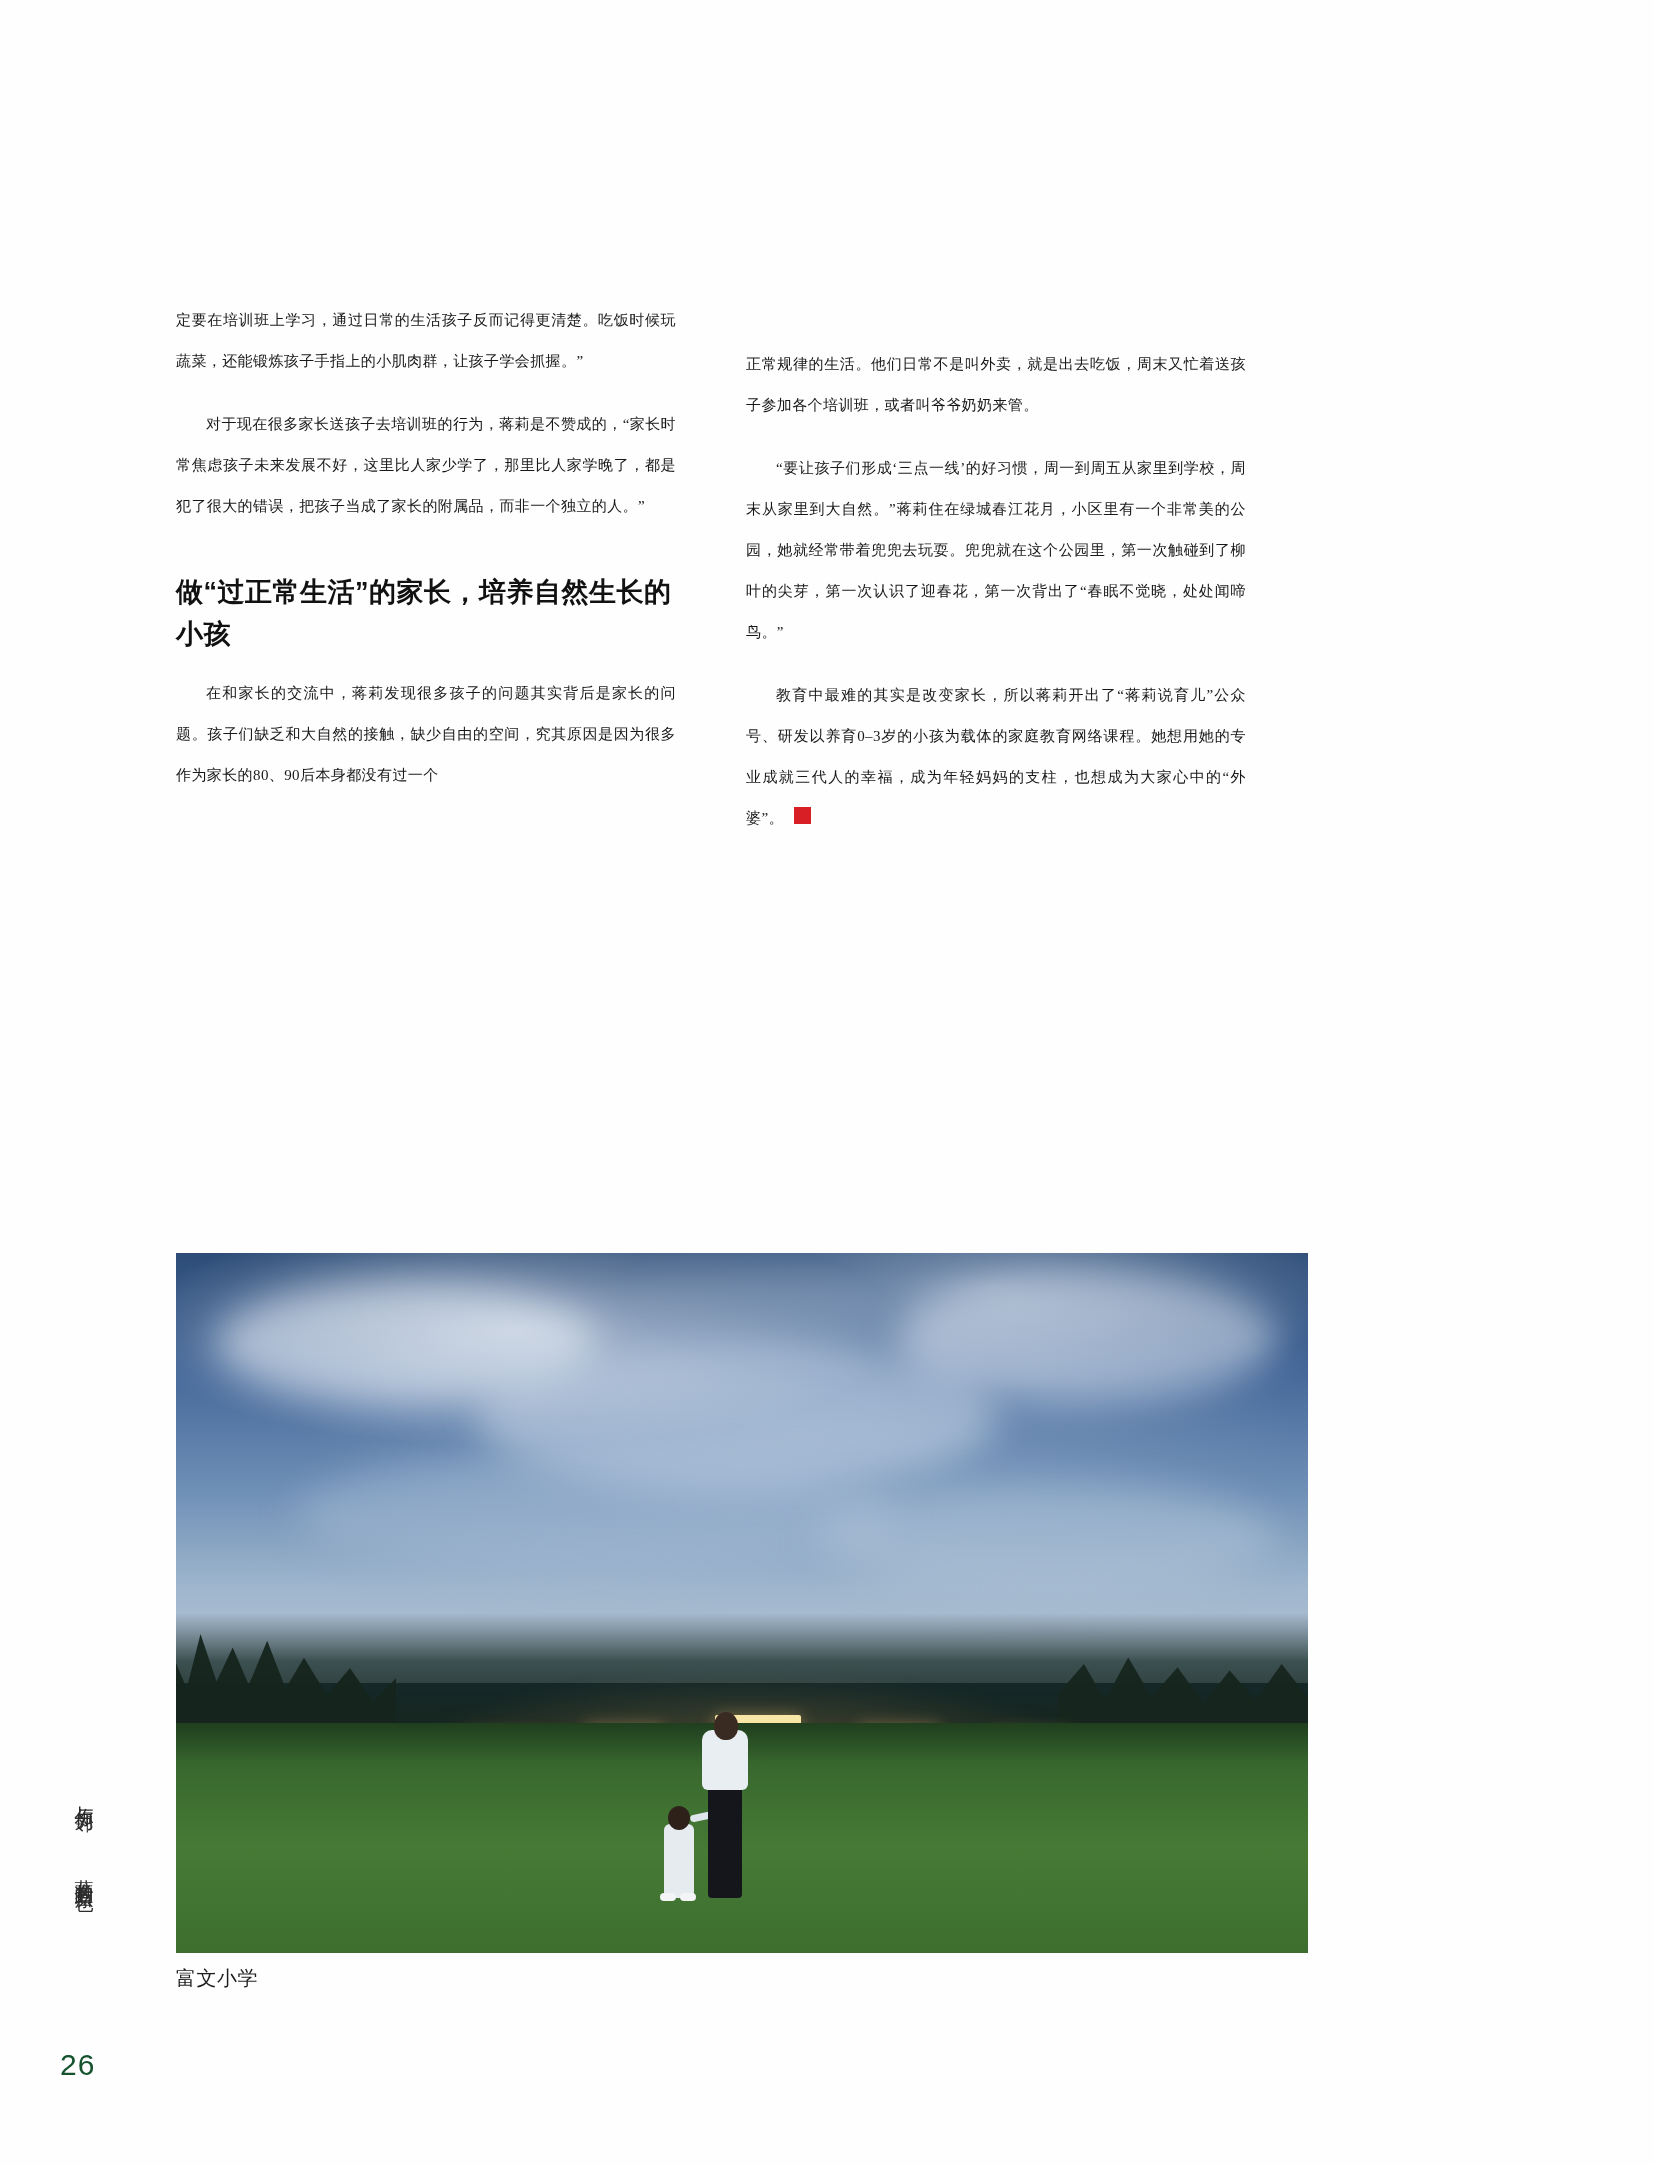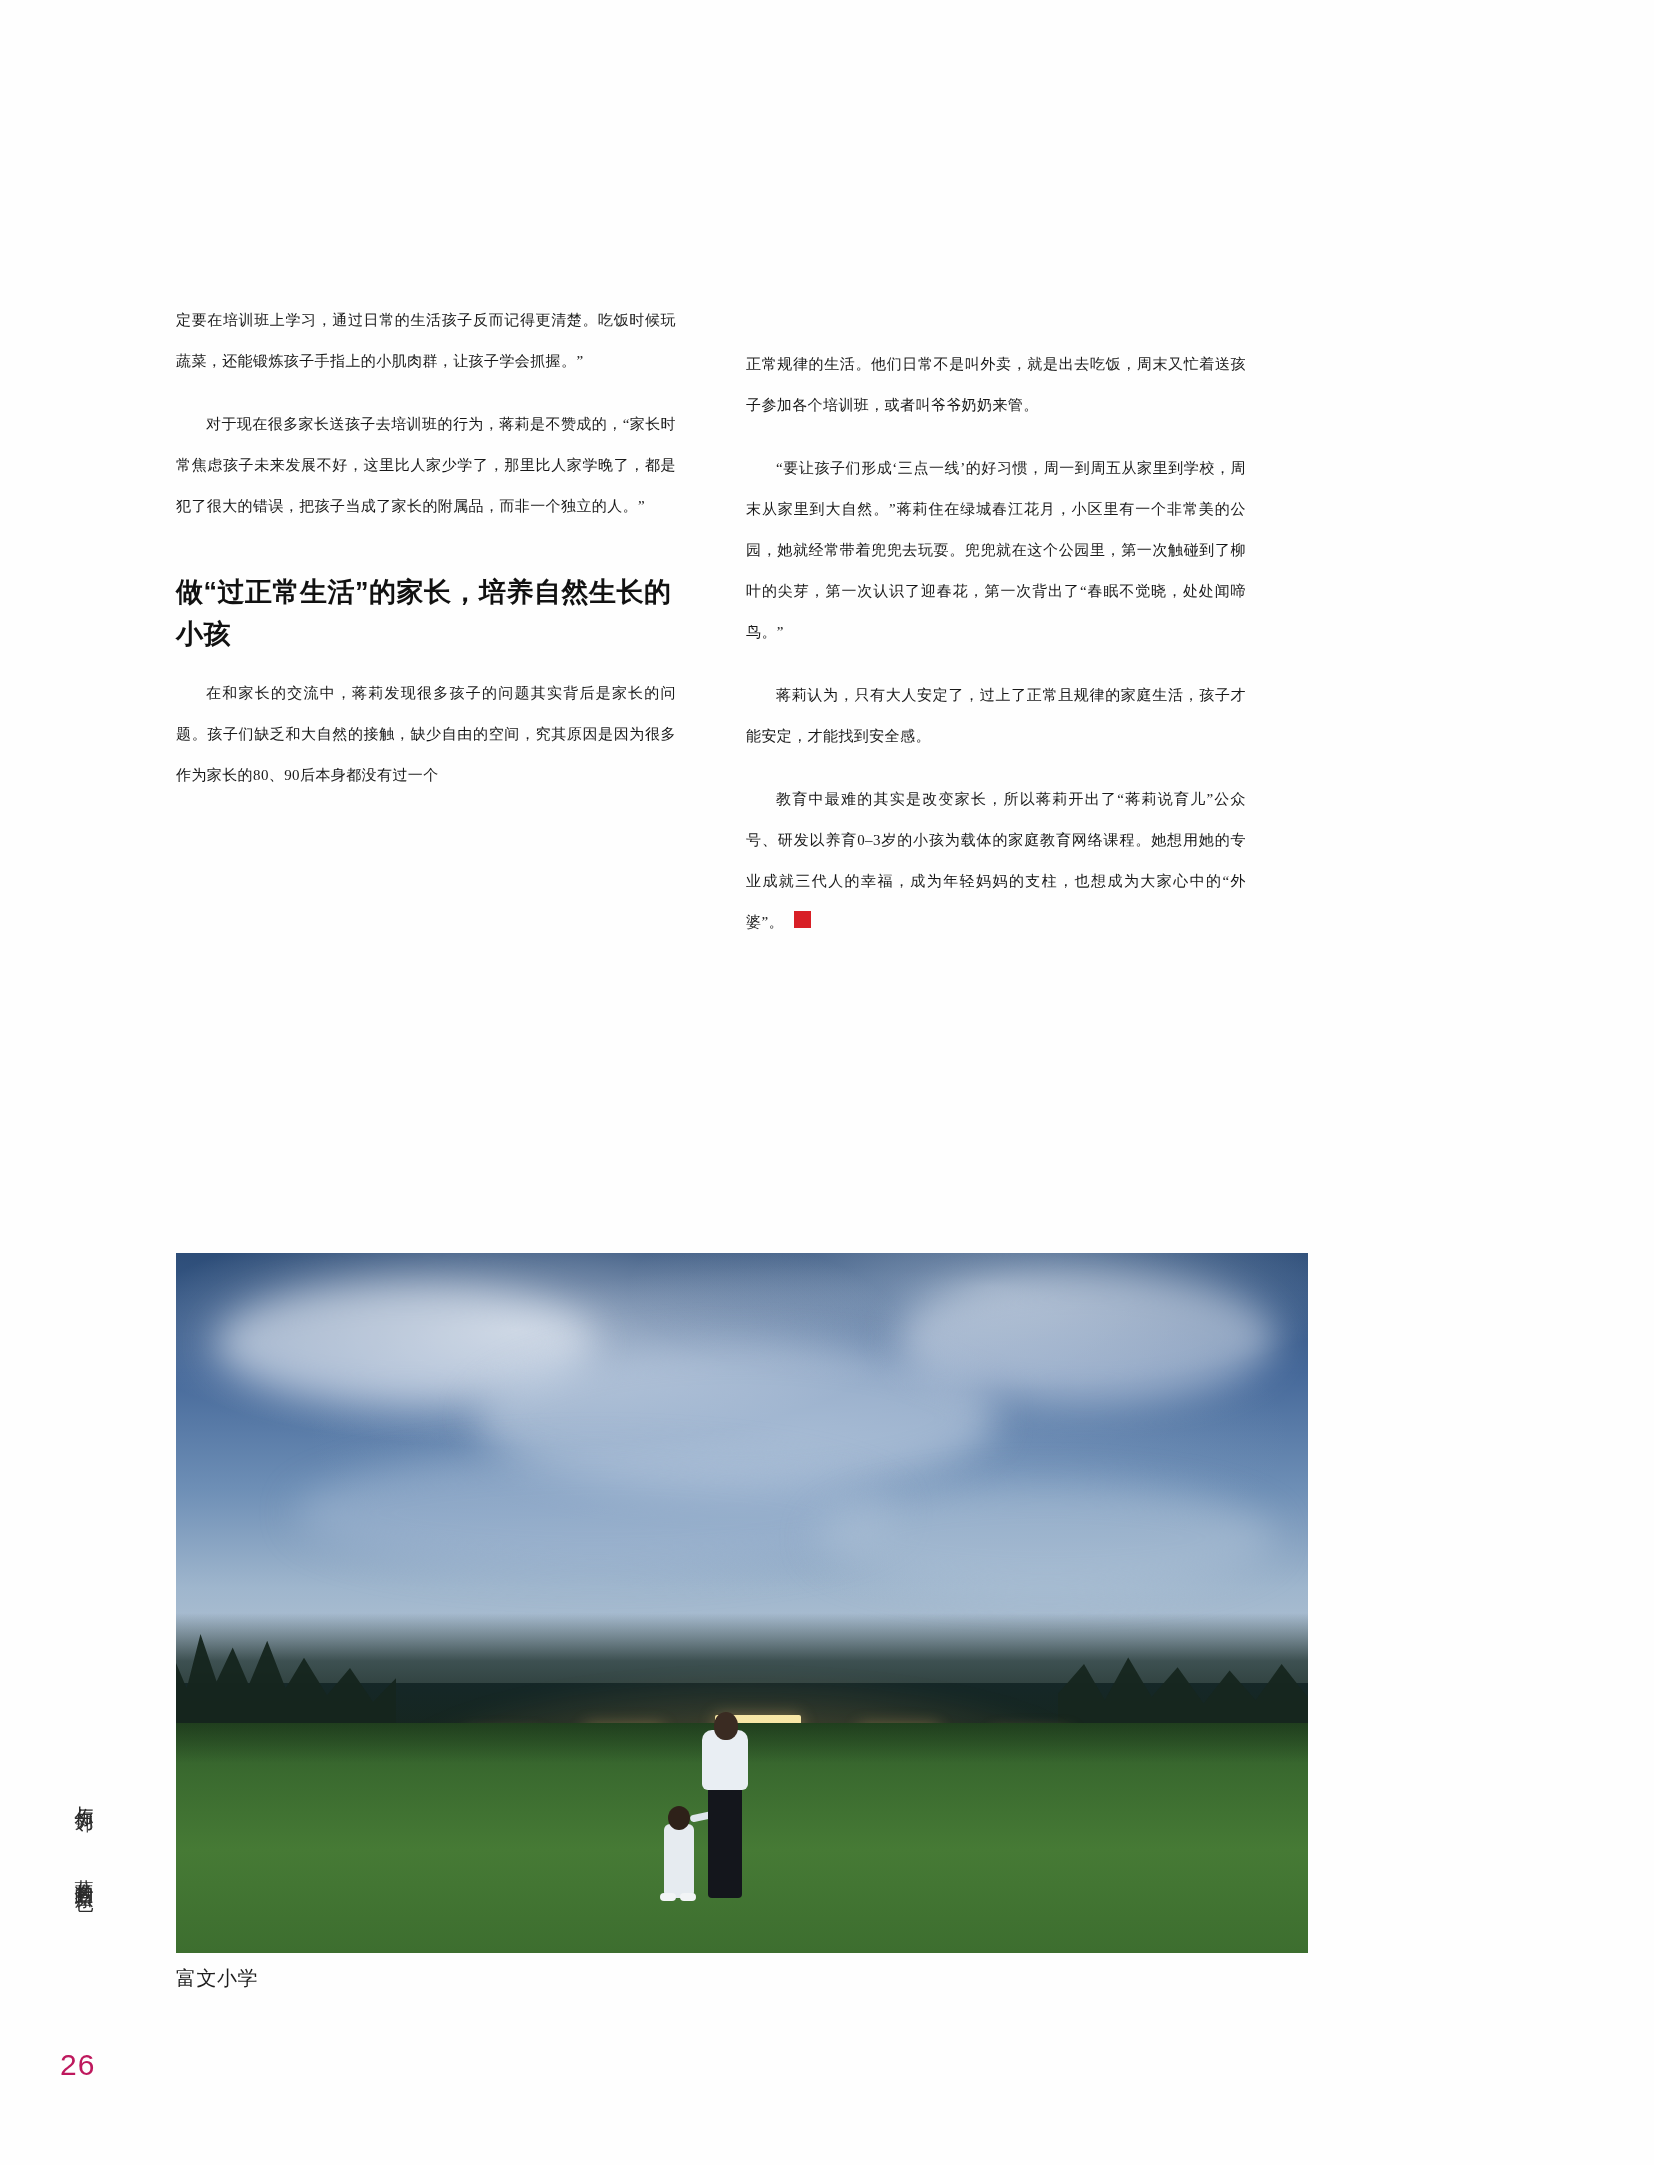--- a/index.html
+++ b/index.html
@@ -41,21 +41,21 @@
     display: inline-block;
     height: 14px;
   }
 
   .folio {
     position: absolute;
     left: 60px;
     top: 2048px;
     font-family: "Liberation Sans", sans-serif;
     font-size: 30px;
-    color: #be185d;
+    color: #14532d;
     letter-spacing: 1px;
   }
 
   
   .columns {
     position: absolute;
     left: 176px;
     top: 300px;
     width: 1106px;
     height: 830px;
@@ -250,21 +250,20 @@
     <div class="col col-left">
       <p class="body noindent">定要在培训班上学习，通过日常的生活孩子反而记得更清楚。吃饭时候玩蔬菜，还能锻炼孩子手指上的小肌肉群，让孩子学会抓握。”</p>
       <p class="body indent">对于现在很多家长送孩子去培训班的行为，蒋莉是不赞成的，“家长时常焦虑孩子未来发展不好，这里比人家少学了，那里比人家学晚了，都是犯了很大的错误，把孩子当成了家长的附属品，而非一个独立的人。”</p>
       <h2 class="subhead">做“过正常生活”的家长，培养自然生长的小孩</h2>
       <p class="body indent">在和家长的交流中，蒋莉发现很多孩子的问题其实背后是家长的问题。孩子们缺乏和大自然的接触，缺少自由的空间，究其原因是因为很多作为家长的80、90后本身都没有过一个</p>
     </div>
 
     <div class="col col-right">
       <p class="body noindent">正常规律的生活。他们日常不是叫外卖，就是出去吃饭，周末又忙着送孩子参加各个培训班，或者叫爷爷奶奶来管。</p>
       <p class="body indent">“要让孩子们形成‘三点一线’的好习惯，周一到周五从家里到学校，周末从家里到大自然。”蒋莉住在绿城春江花月，小区里有一个非常美的公园，她就经常带着兜兜去玩耍。兜兜就在这个公园里，第一次触碰到了柳叶的尖芽，第一次认识了迎春花，第一次背出了“春眠不觉晓，处处闻啼鸟。”</p>
-      <p class="body indent">蒋莉认为，只有大人安定了，过上了正常且规律的家庭生活，孩子才能安定，才能找到安全感。</p>
       <p class="body indent"><span>教育中最难的其实是改变家长，所以蒋莉开出了“蒋莉说育儿”公众号、研发以养育0–3岁的小孩为载体的家庭教育网络课程。她想用她的专业成就三代人的幸福，成为年轻妈妈的支柱，也想成为大家心中的“外婆”。</span><span class="endmark"></span></p>
     </div>
 
   </div>
 
   <div class="figure">
     <div class="photo">
       <div class="sky"></div>
       <div class="cloud c1"></div>
       <div class="cloud c2"></div>

